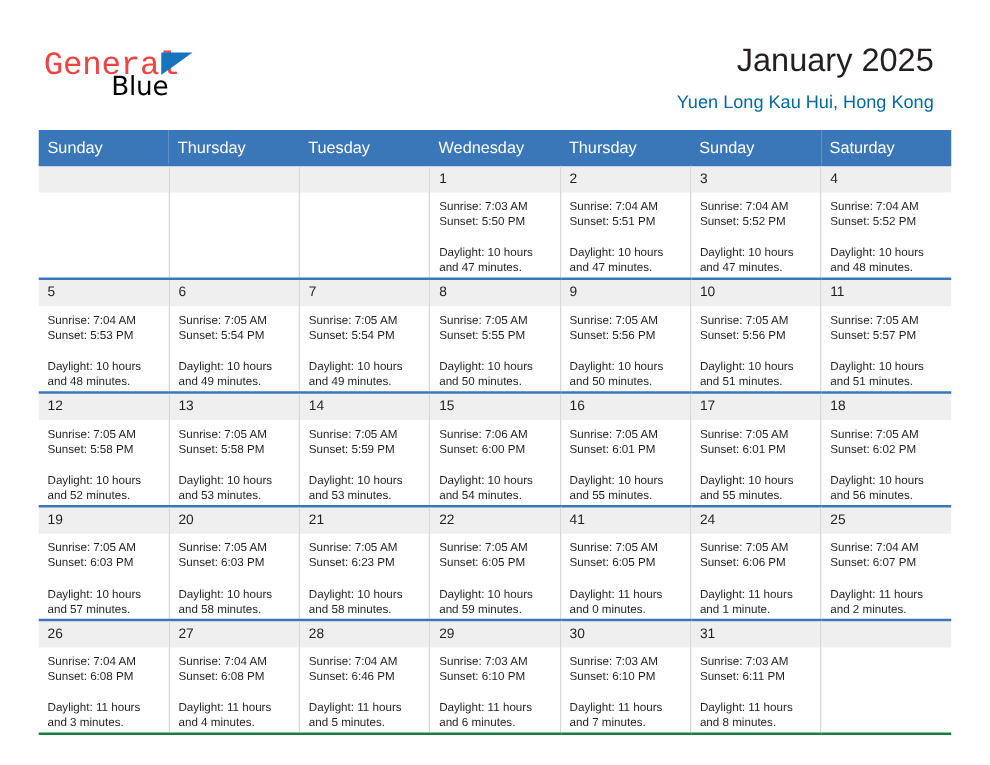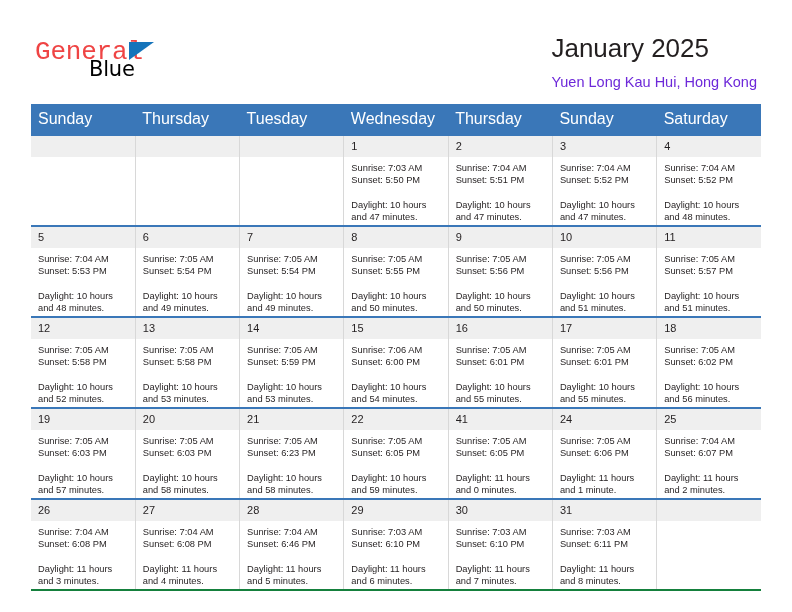--- a/index.html
+++ b/index.html
@@ -62,52 +62,52 @@
     top: 5px;
     width: 0;
     height: 0;
     border-top: 0 solid transparent;
     border-left: 25px solid #1574bb;
     border-bottom: 18px solid transparent;
   }
 
   .title-block {
     position: absolute;
-    right: 35px;
+    right: 45px;
     top: 32px;
-    text-align: left;
+    text-align: right;
   }
   .cal-title {
     font-size: 26px;
     color: #231f20;
     line-height: 32px;
     white-space: nowrap;
   }
   .cal-subtitle {
     font-size: 14.5px;
-    color: #6d28d9;
+    color: #0369a1;
     line-height: 22px;
     margin-top: 7px;
     white-space: nowrap;
   }
 
   
   .calendar {
     position: absolute;
     left: 31px;
     top: 104px;
     width: 730px;
     border-collapse: collapse;
     table-layout: fixed;
   }
 
   .calendar th {
     background: #3a77b8;
     color: #ffffff;
-    font-size: 16px;
+    font-size: 13px;
     font-weight: normal;
     text-align: left;
     padding: 6px 0 6px 7px;
     height: 10px;
     border: none;
   }
 
   .calendar td {
     vertical-align: top;
     padding: 0;

